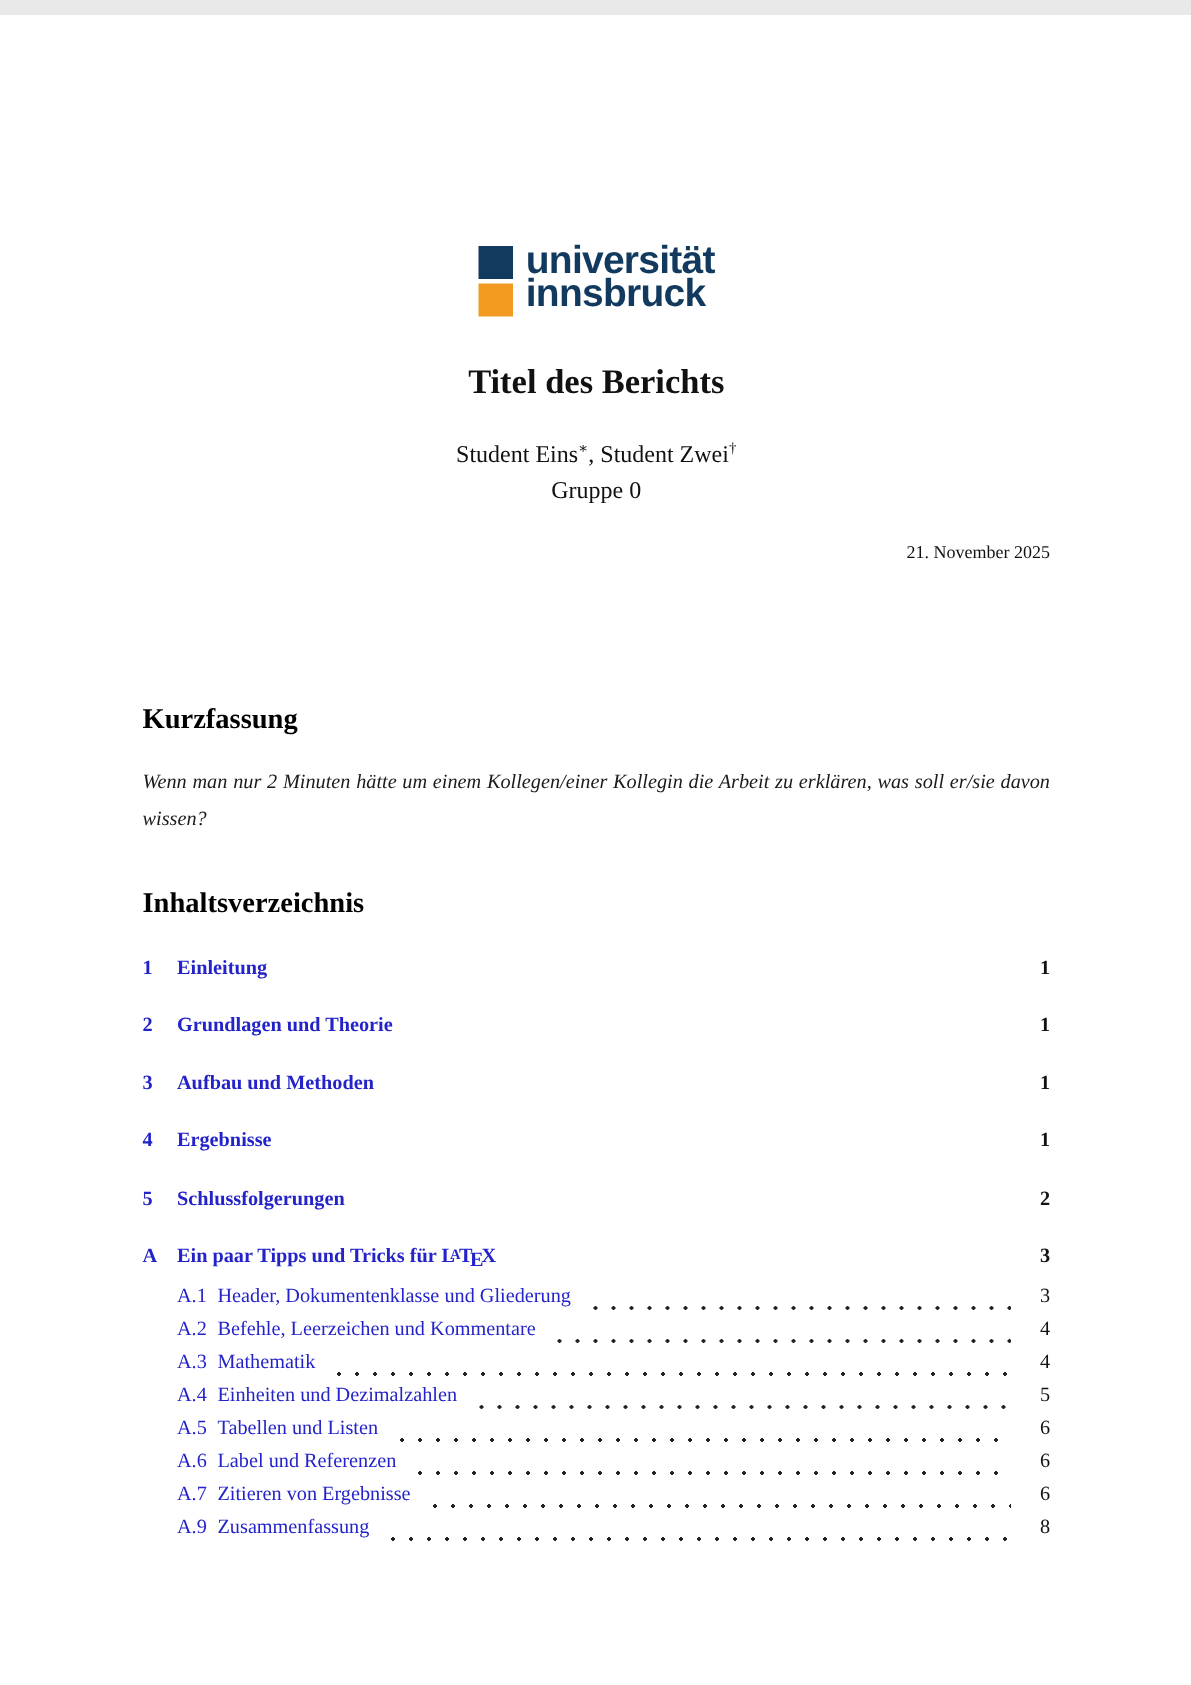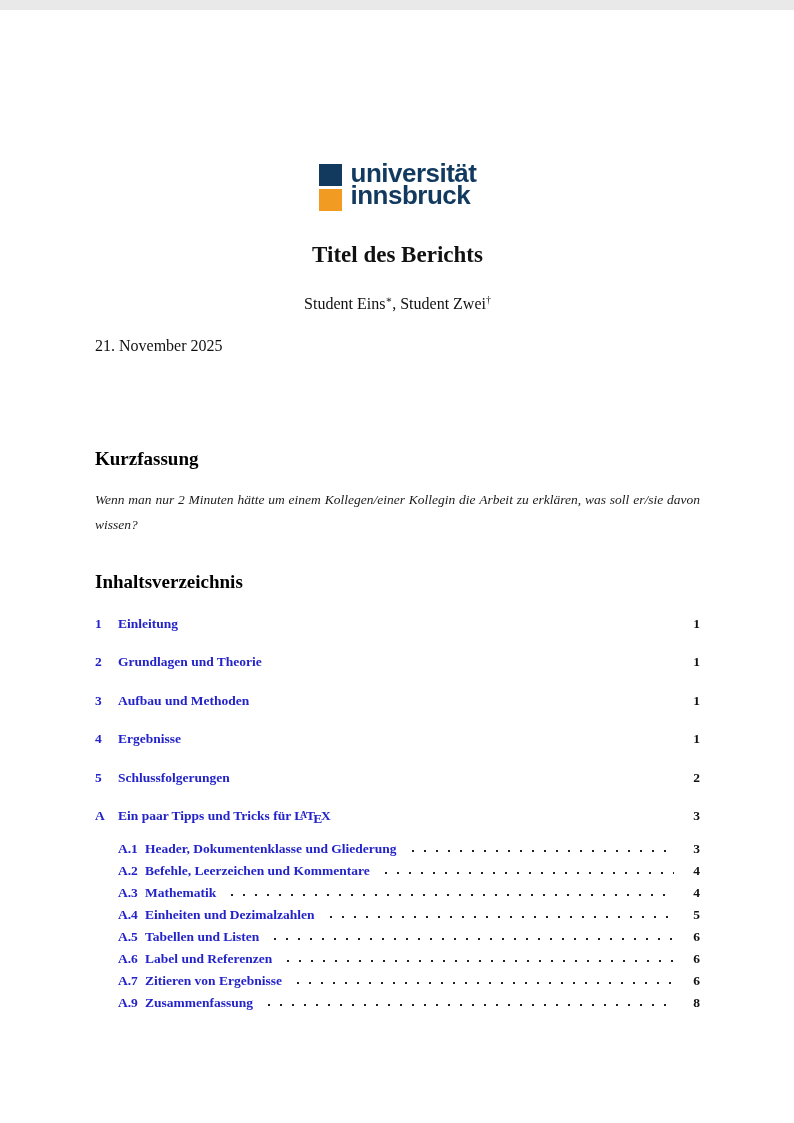--- a/index.html
+++ b/index.html
@@ -58,22 +58,22 @@
     font-size: 16px;
     margin-top: 24px;
     line-height: 24px;
   }
   .authors sup {
     font-size: 10px;
     line-height: 0;
   }
   .group-line { text-align: center; font-size: 16px; }
   .date-line {
-    text-align: left;
-    font-size: 16px;
+    text-align: right;
+    font-size: 12px;
     margin-top: 21px;
   }
 
   
   .sec-heading {
     font-size: 19px;
     font-weight: bold;
     color: #000;
   }
   .abstract-heading { margin-top: 93px; }
@@ -97,27 +97,26 @@
     color: #2323c9;
     margin-top: 22.5px;
     cursor: pointer;
   }
   .toc-section .num { width: 23px; flex: 0 0 23px; }
   .toc-section .t-title { flex: 1 1 auto; }
   .toc-section .pg { color: #111; text-align: right; flex: 0 0 20px; }
 
   .toc-subsection {
     display: flex;
-    align-items: flex-end;
+    align-items: flex-start;
     font-size: 13.5px;
     color: #2323c9;
     height: 22px;
     padding-left: 23px;
     cursor: pointer;
-    font-weight: bold;
   }
   .toc-subsection .num { width: 27px; flex: 0 0 27px; }
   .toc-subsection .t-title { flex: 0 0 auto; padding-right: 6px; }
   .dots {
     flex: 1 1 auto;
     align-self: stretch;
     background-image: radial-gradient(circle, #222 1.1px, transparent 1.4px);
     background-size: 12px 4px;
     background-position: 4px calc(100% - 4px);
     background-repeat: repeat-x;
@@ -176,20 +175,21 @@
       <div class="logo-text">
         <div>universität</div>
         <div>innsbruck</div>
       </div>
     </div>
 
     <div class="doc-title">Titel des Berichts</div>
 
     <div class="authors">
       <span>Student Eins</span><sup>∗</sup><span>, </span><span>Student Zwei</span><sup>†</sup>
+      <div class="group-line">Gruppe 0</div>
     </div>
 
     <div class="date-line">21. November 2025</div>
 
     <div class="sec-heading abstract-heading">Kurzfassung</div>
     <div class="abstract-text">Wenn man nur 2 Minuten hätte um einem Kollegen/einer Kollegin die Arbeit zu erklären, was soll er/sie davon wissen?</div>
 
     <div class="sec-heading toc-heading">Inhaltsverzeichnis</div>
 
     <div class="toc">

